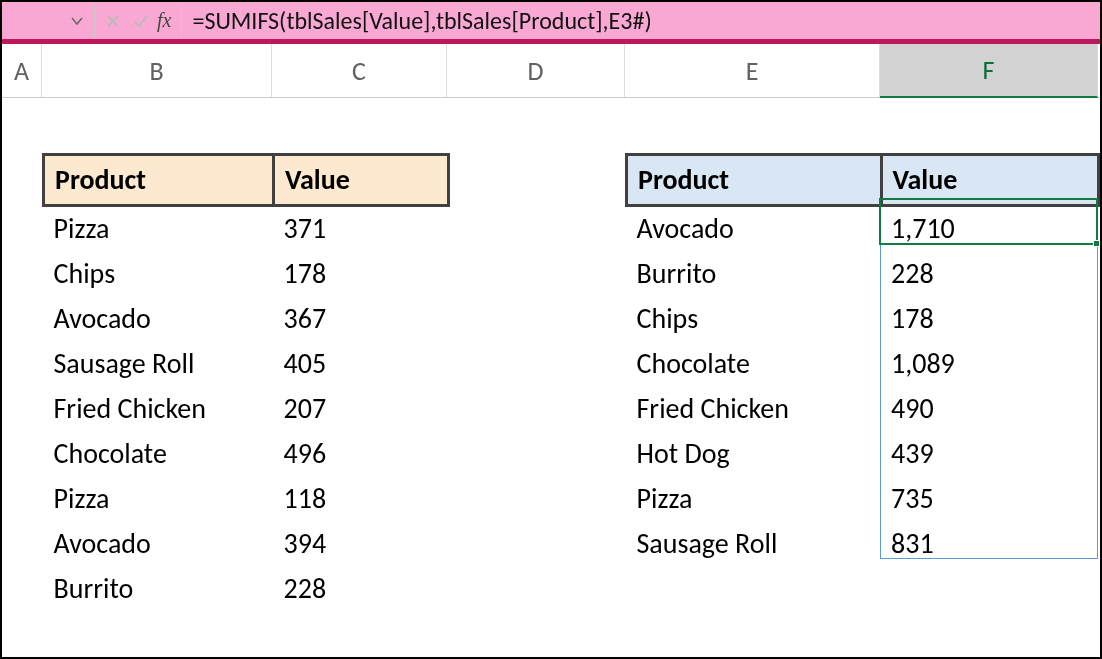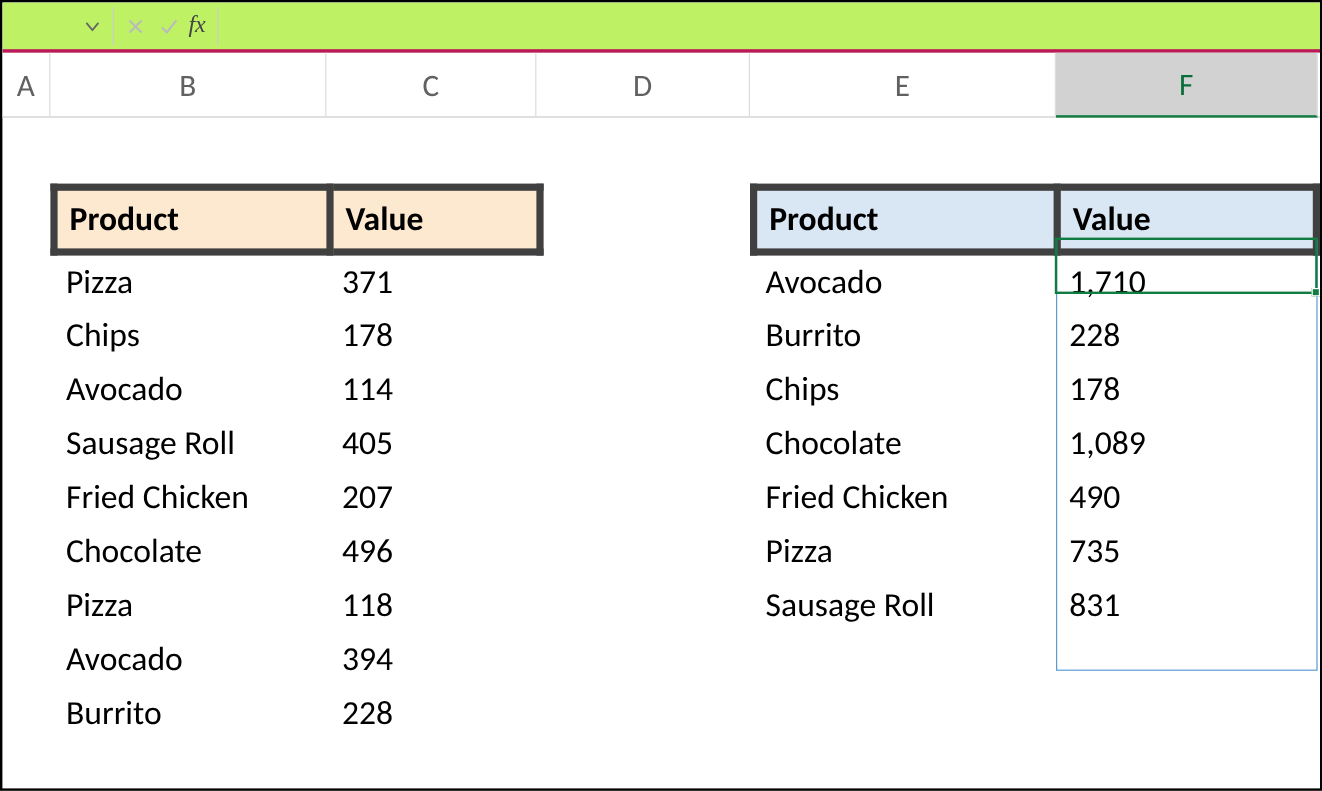--- a/index.html
+++ b/index.html
@@ -11,22 +11,22 @@
     width: 1102px;
     height: 659px;
     overflow: hidden;
     border: 2px solid #000;
   }
   
   .formula-bar {
     display: flex;
     align-items: center;
     height: 42px;
-    border-bottom: 3px solid #be185d;
-    background: #bef264;
+    border-bottom: 5px solid #be185d;
+    background: #f9a8d4;
     padding: 0 4px;
   }
   .namebox-area {
     width: 84px;
     display: flex;
     align-items: center;
     justify-content: flex-end;
     gap: 4px;
     padding-right: 6px;
   }
@@ -95,21 +95,21 @@
   }
   
   .tbl {
     position: absolute;
     border-collapse: collapse;
   }
   .tbl th {
     text-align: left;
     font-weight: 700;
     padding: 6px 10px 7px 10px;
-    border: 6px solid #404040;
+    border: 3px solid #404040;
     height: 46px;
   }
   .tbl td {
     padding: 4px 10px;
     height: 45px;
     vertical-align: middle;
   }
   .num { }
   
   .tbl-left { left: 40px; top: 55px; }
@@ -164,20 +164,21 @@
         <path d="M2 2 L12 12 M12 2 L2 12" stroke="#bbb" stroke-width="1.8" fill="none"></path>
       </svg>
   </div>
   <div class="fb-btn disabled">
     <svg width="16" height="14" viewBox="0 0 16 14">
         <path d="M2 8 L6 12 L14 2" stroke="#bbb" stroke-width="1.8" fill="none"></path>
       </svg>
   </div>
   <div class="fx">fx</div>
   <div class="vsep"></div>
+  <div class="formula-input">=SUMIFS(tblSales[Value],tblSales[Product],E3#)</div>
 </div>
 
 <div class="col-headers">
   <div class="colh cA">A</div>
   <div class="colh cB">B</div>
   <div class="colh cC">C</div>
   <div class="colh cD">D</div>
   <div class="colh cE">E</div>
   <div class="colh cF active">F</div>
 </div>
@@ -193,21 +194,21 @@
     <tr>
           <td class="c-prod">Pizza</td>
           <td class="c-val num">371</td>
         </tr>
     <tr>
           <td class="c-prod">Chips</td>
           <td class="c-val num">178</td>
         </tr>
     <tr>
           <td class="c-prod">Avocado</td>
-          <td class="c-val num">114</td>
+          <td class="c-val num">367</td>
         </tr>
     <tr>
           <td class="c-prod">Sausage Roll</td>
           <td class="c-val num">405</td>
         </tr>
     <tr>
           <td class="c-prod">Fried Chicken</td>
           <td class="c-val num">207</td>
         </tr>
     <tr>
@@ -249,20 +250,24 @@
         </tr>
     <tr>
           <td class="c-prod">Chocolate</td>
           <td class="c-val num">1,089</td>
         </tr>
     <tr>
           <td class="c-prod">Fried Chicken</td>
           <td class="c-val num">490</td>
         </tr>
     <tr>
+          <td class="c-prod">Hot Dog</td>
+          <td class="c-val num">439</td>
+        </tr>
+    <tr>
           <td class="c-prod">Pizza</td>
           <td class="c-val num">735</td>
         </tr>
     <tr>
           <td class="c-prod">Sausage Roll</td>
           <td class="c-val num">831</td>
         </tr>
   </tbody>
     </table>
 

